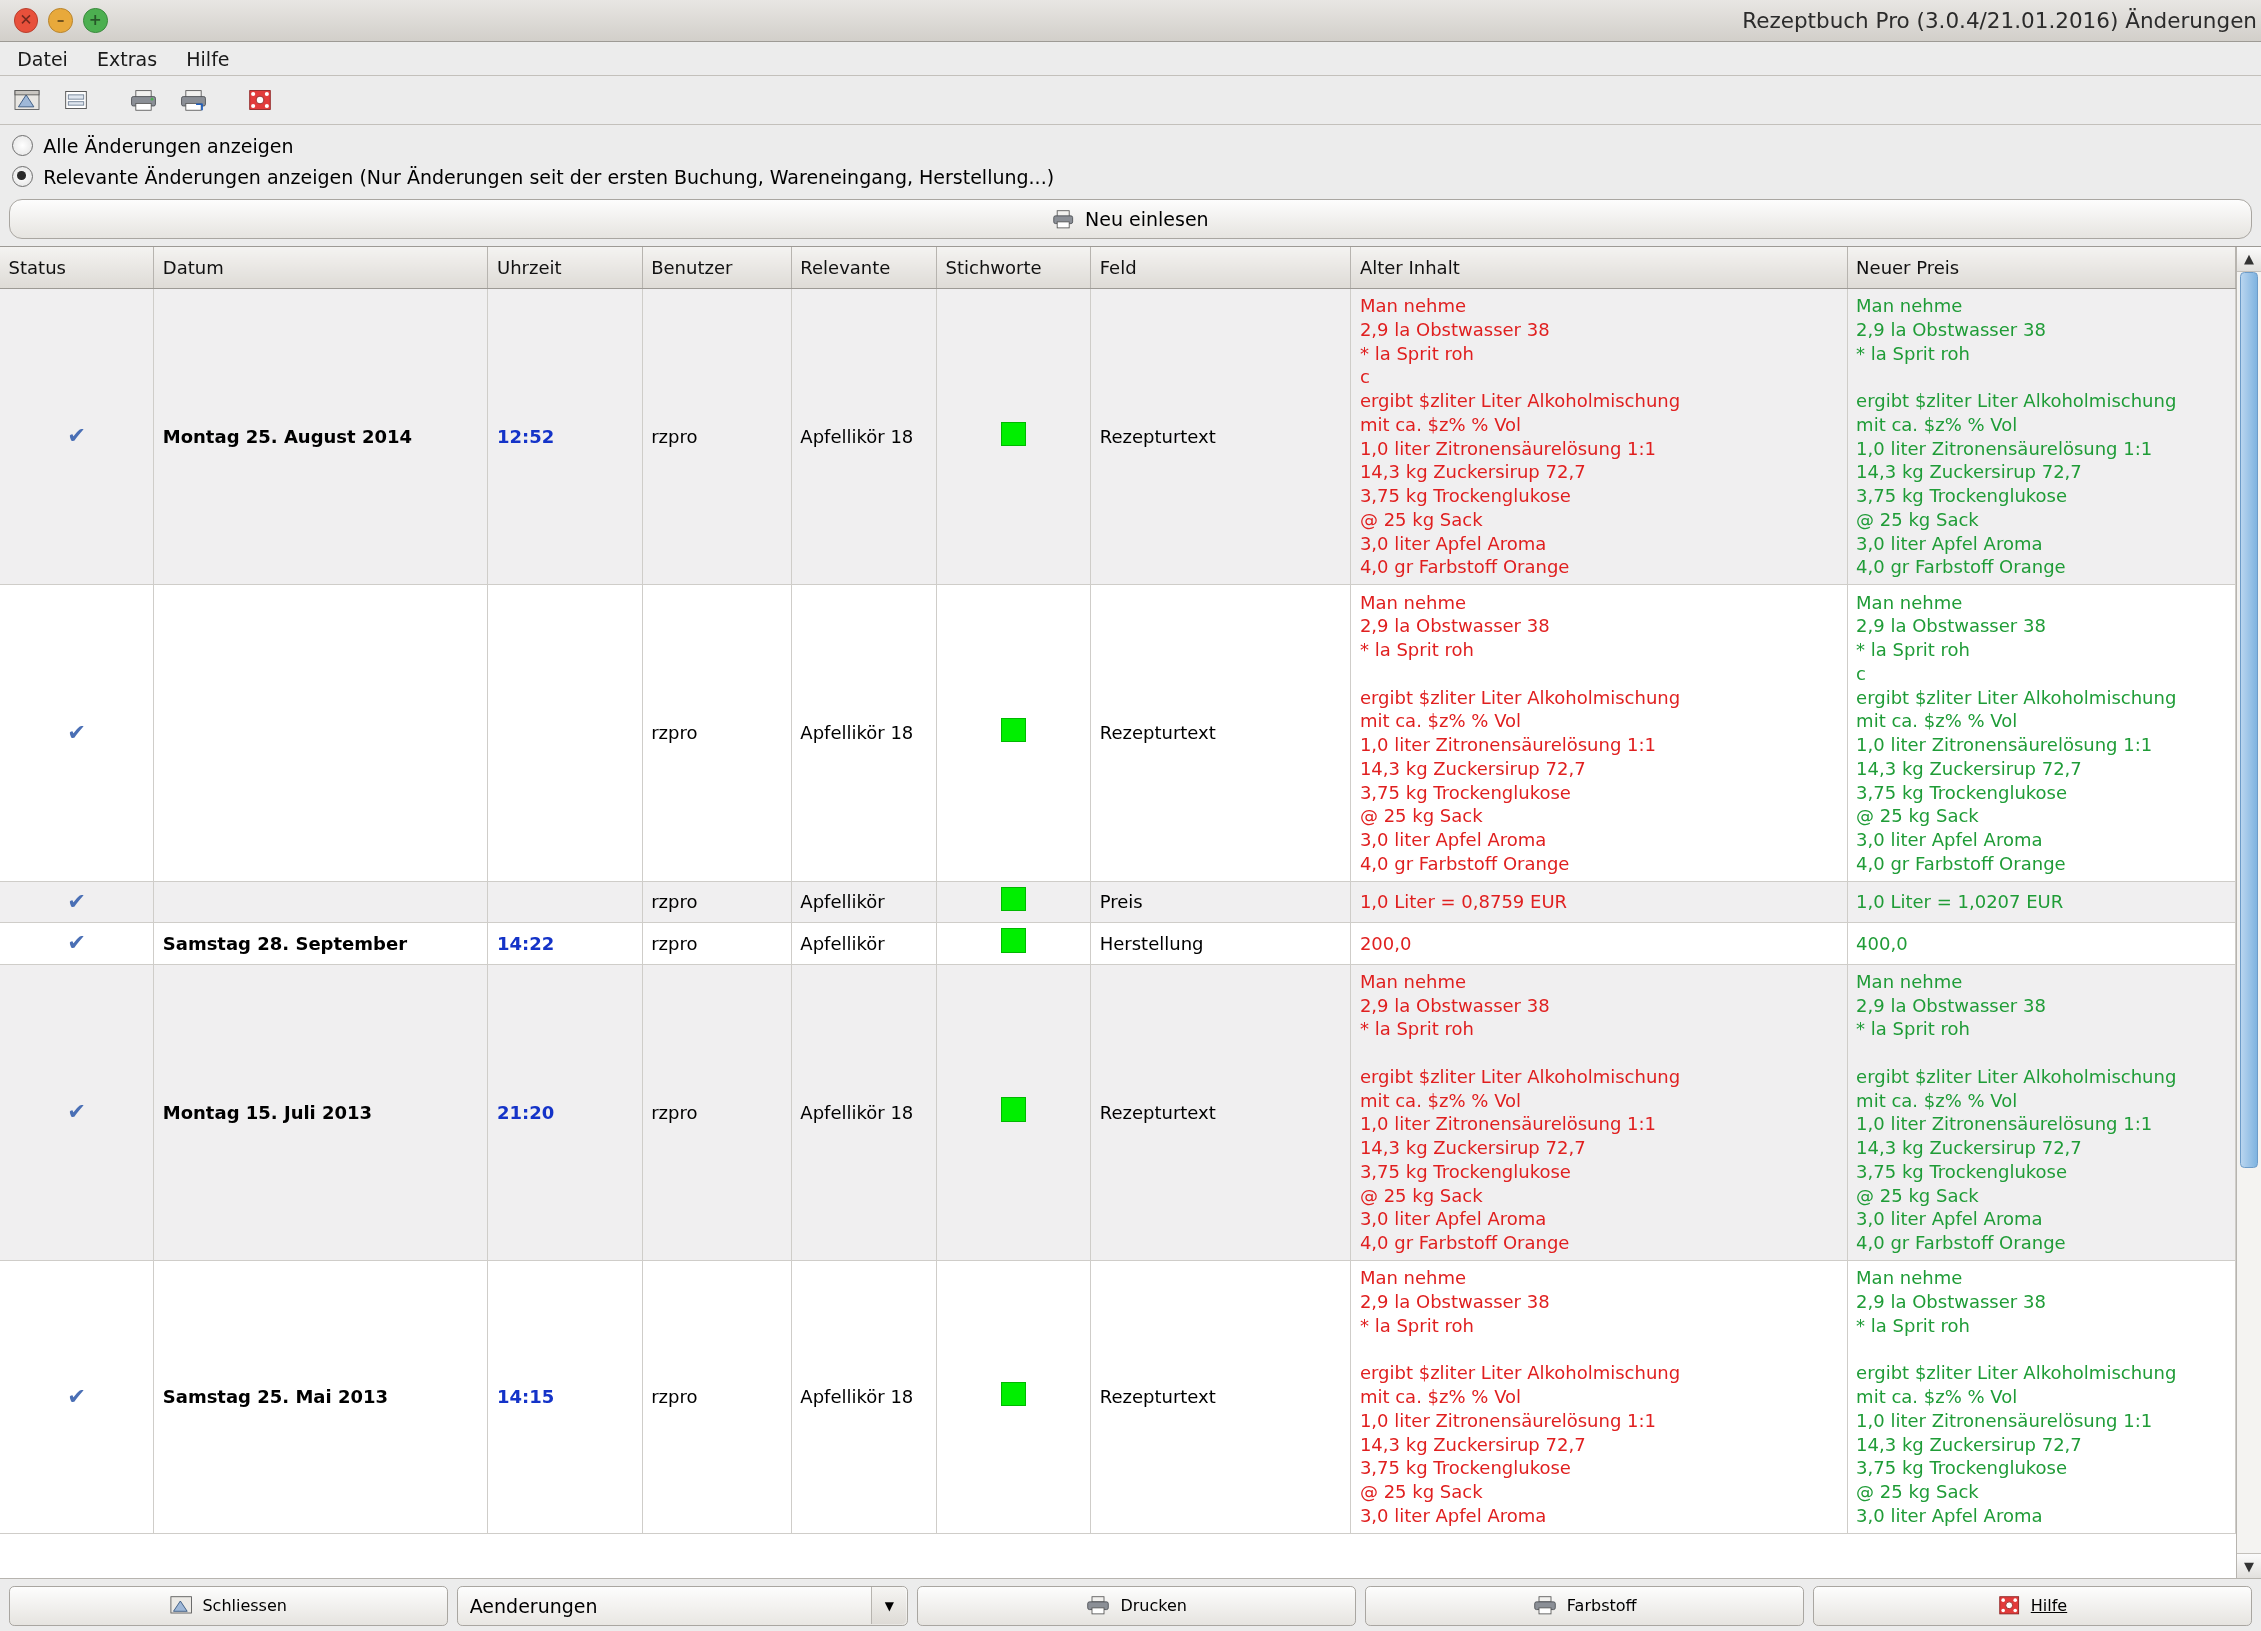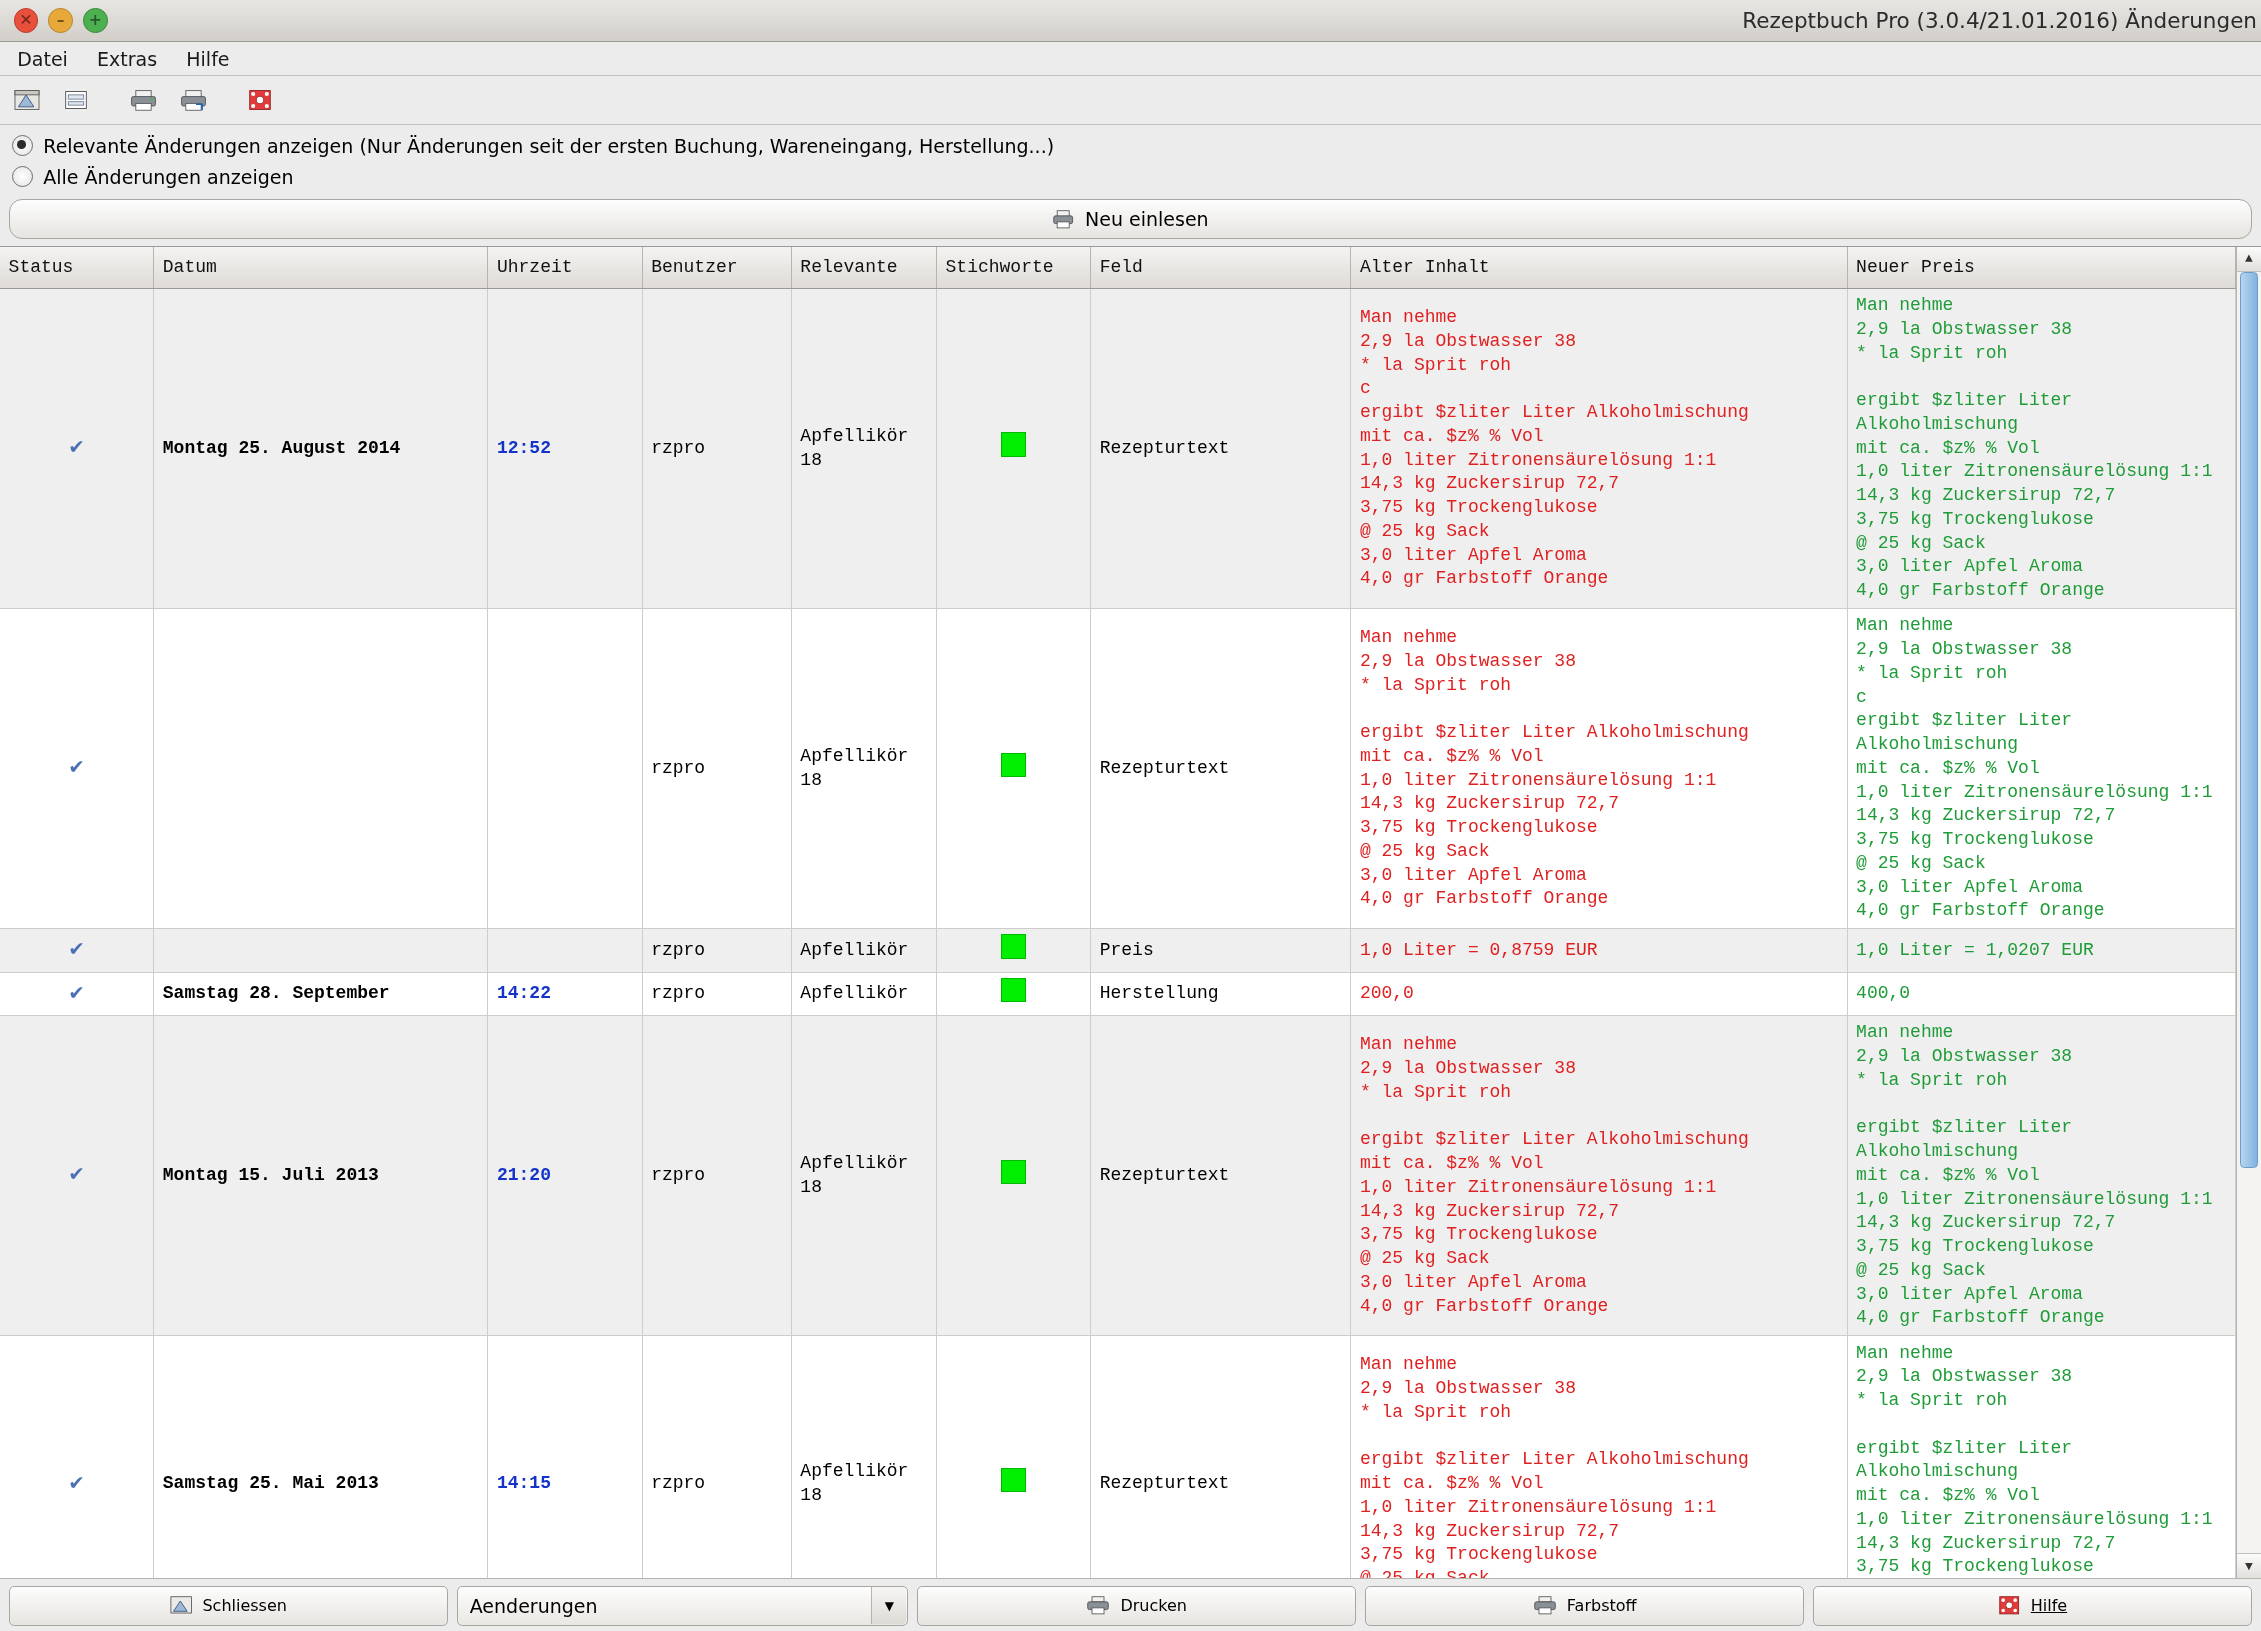--- a/index.html
+++ b/index.html
@@ -144,21 +144,20 @@
     gap: 10.3px;
     font-size: 19px;
   }
   
   .table-area {
     flex: 1 1 auto;
     display: flex;
     min-height: 0;
     background: #fdba74;
     border-top: 0.9px solid #9d9a95;
-    font-family: Liberation Mono, monospace;
   }
   .table-scroll {
     flex: 1 1 auto;
     overflow: hidden;
     position: relative;
     background: #fff;
   }
   table.grid {
     border-collapse: collapse;
     width: 100%;
@@ -350,26 +349,26 @@
         <circle cx="7" cy="7" r="2.4" fill="#fff"></circle>
         <circle cx="23" cy="7" r="2.4" fill="#fff"></circle>
         <circle cx="7" cy="21" r="2.4" fill="#fff"></circle>
         <circle cx="23" cy="21" r="2.4" fill="#fff"></circle>
       </svg>
     </div>
   </div>
 
   <div class="options">
     <div class="optrow">
+      <div class="radio"></div>
+      <div class="optlabel">Alle Änderungen anzeigen</div>
+    </div>
+    <div class="optrow">
       <div class="radio on"></div>
       <div class="optlabel">Relevante Änderungen anzeigen (Nur Änderungen seit der ersten Buchung, Wareneingang, Herstellung...)</div>
-    </div>
-    <div class="optrow">
-      <div class="radio"></div>
-      <div class="optlabel">Alle Änderungen anzeigen</div>
     </div>
   </div>
 
   <div class="reload-wrap">
     <div class="reload-btn">
       <span>
         <svg width="22.4" height="20.6" viewBox="0 0 26 24">
           <rect x="6" y="2" width="14" height="7" fill="#f2f1ef" stroke="#555"></rect>
           <rect x="2" y="8" width="22" height="9" rx="2" fill="#8b8f96" stroke="#4a4d52"></rect>
           <rect x="6" y="15" width="14" height="7" fill="#fff" stroke="#555"></rect>

